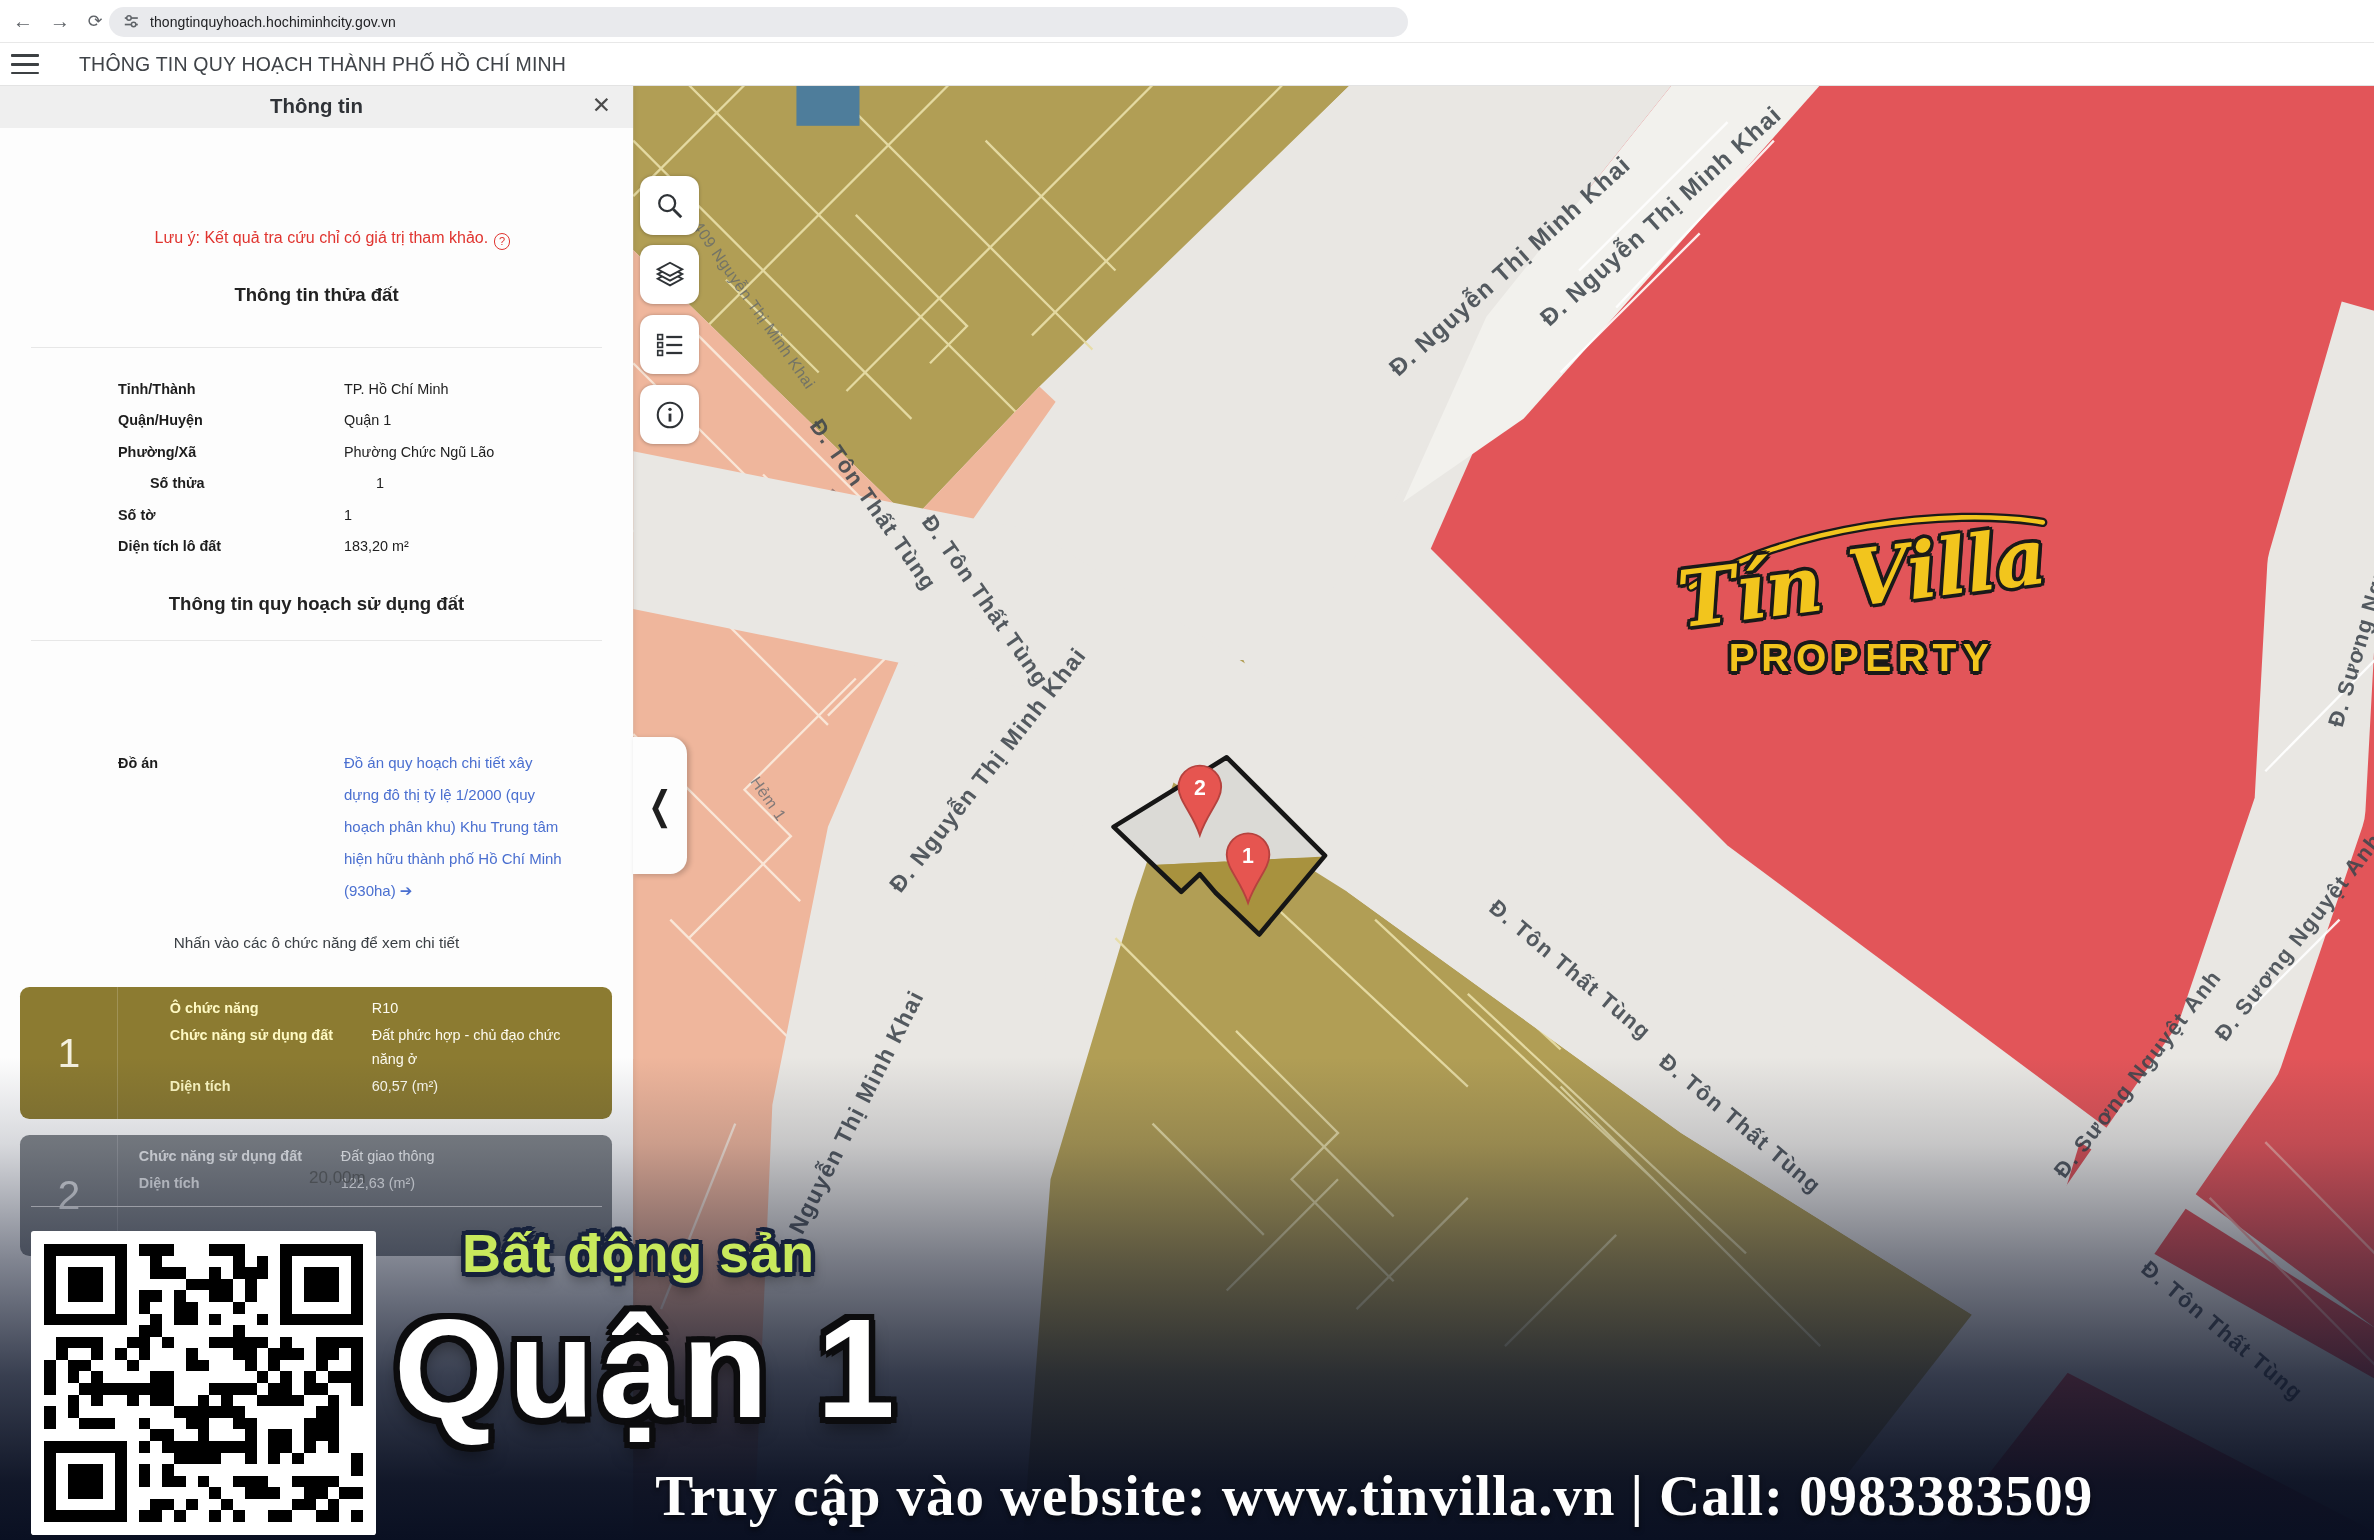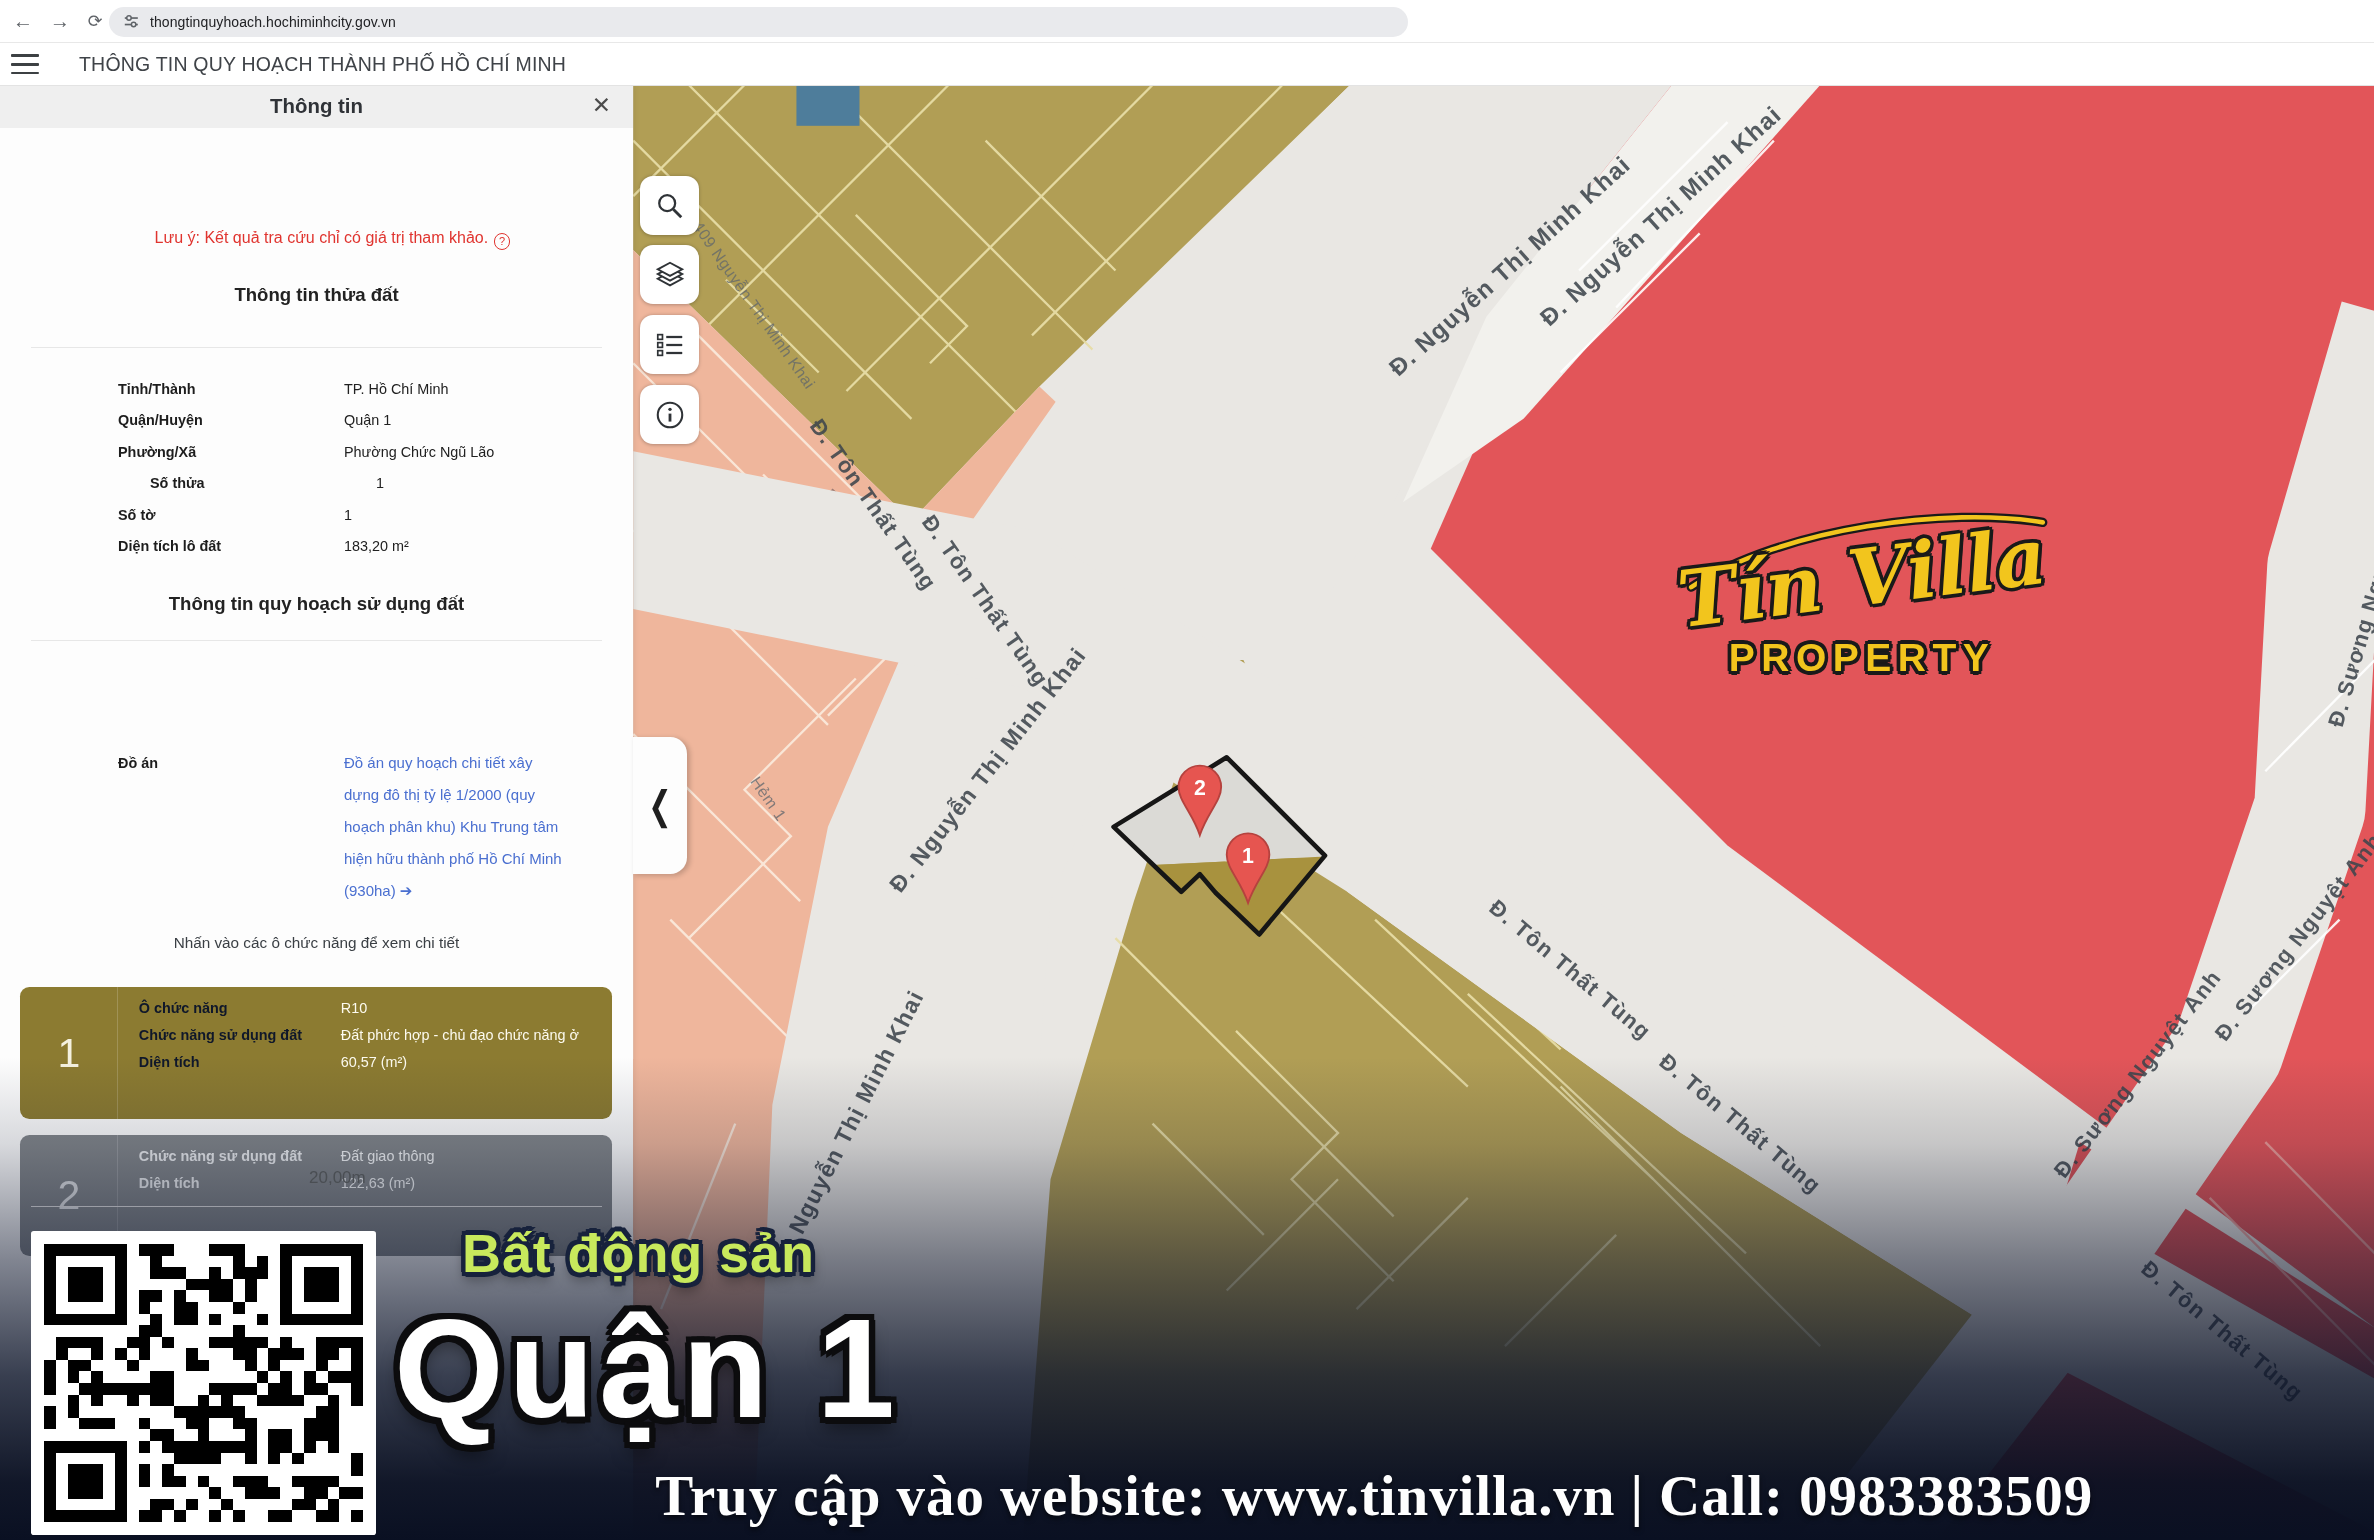--- a/index.html
+++ b/index.html
@@ -56,21 +56,21 @@
 
   .func-card { position:absolute; left:20.4px; width:592px; border-radius:9.3px; color:#fff; display:flex; overflow:hidden; }
   #card-1 { top:902px; height:132px; background:var(--c-card1); }
   #card-2 { top:1050px; height:121px; background:var(--c-card2); }
   .card-num { width:98px; flex:0 0 98px; display:flex; align-items:center; justify-content:center; font-size:41px; font-weight:400; border-right:0.9px solid rgba(255,255,255,.18); }
   #card-1 .card-num { color:#f4f1df; }
   #card-2 .card-num { color:#e3e5e7; }
   .card-body { flex:1; padding:9.3px 18.6px 7.4px 20.4px; }
   .card-row { display:flex; font-size:14.4px; line-height:24px; margin-bottom:2.8px; }
   .card-row .clbl { width:202px; flex:0 0 202px; font-weight:700; }
-  #card-1 .clbl { color:#0f172a; } #card-1 .cval { color:#fdfbf0; }
+  #card-1 .clbl { color:#fef9c3;margin-left:31px; } #card-1 .cval { color:#fdfbf0; }
   #card-2 .clbl { color:#eef0f2; } #card-2 .cval { color:#f6f8f9; }
   .cval { flex:1; }
 
   
   #promo { position:absolute; left:0; top:1057px; width:2375px; height:483px; z-index:8; background:linear-gradient(180deg, rgba(18,26,50,0) 0%, rgba(18,26,50,.16) 18%, rgba(15,23,46,.52) 42%, rgba(13,21,42,.82) 66%, rgba(10,16,34,.97) 88%, #0a1022 100%); }
   #qr-box { position:absolute; left:31px; top:174px; width:345px; height:304px; background:#fff; padding:13px; border-radius:2.8px; }
   #promo-tagline { position:absolute; left:462px; top:165px; font-size:54px; font-weight:800; letter-spacing:0.9px; color:#c8e95c; text-shadow:-3.7px -3.7px 0 #17223c,3.7px -3.7px 0 #17223c,-3.7px 3.7px 0 #17223c,3.7px 3.7px 0 #17223c,0 -4.6px 0 #17223c,0 4.6px 0 #17223c,-4.6px 0 0 #17223c,4.6px 0 0 #17223c,0 7.4px 13px rgba(0,0,0,.55); }
   #promo-district { position:absolute; left:394px; top:230px; font-size:141px; font-weight:800; letter-spacing:4.6px; color:#ffffff; text-shadow:-5.6px -5.6px 0 #0c0c0e,5.6px -5.6px 0 #0c0c0e,-5.6px 5.6px 0 #0c0c0e,5.6px 5.6px 0 #0c0c0e,0 -6.5px 0 #0c0c0e,0 6.5px 0 #0c0c0e,-6.5px 0 0 #0c0c0e,6.5px 0 0 #0c0c0e,0 11px 16.7px rgba(0,0,0,.5); }
   #promo-banner { position:absolute; left:390px; right:16.7px; top:406px; text-align:center; font-family:"Liberation Serif","DejaVu Serif",serif; font-weight:700; font-size:57px; color:#fefefe; letter-spacing:0.9px; text-shadow:0 2.8px 5.6px rgba(0,0,0,.6); }
 </style>

